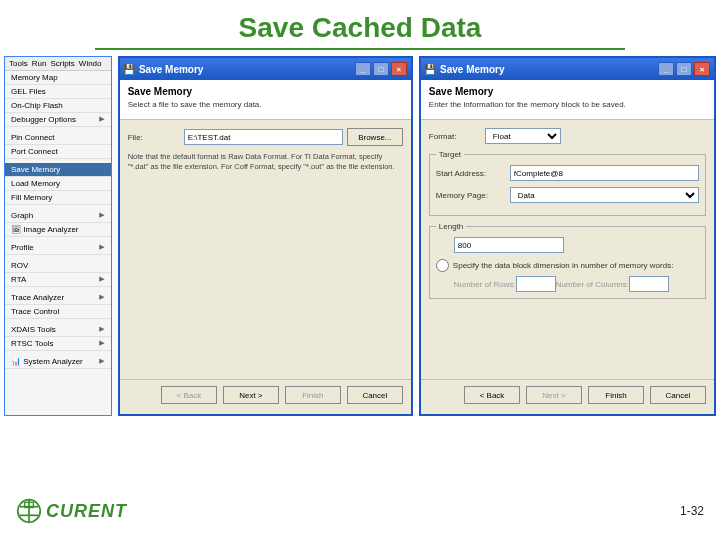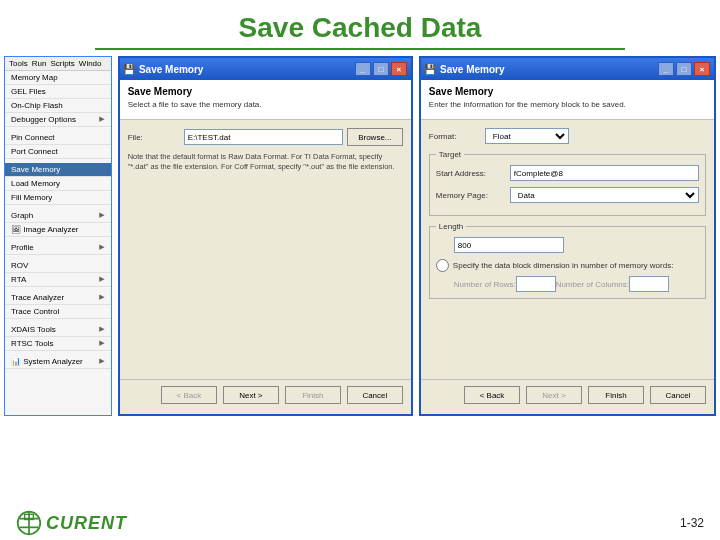--- a/index.html
+++ b/index.html
@@ -98,21 +98,21 @@
     border-top:1px solid #c0c0c0;
   }
   fieldset.grp {
     border:1px solid #b0b0b0; padding:6px 6px; margin-bottom:6px;
   }
   fieldset.grp legend { font-size:8px; padding:0 3px; color:#333; }
   .radio { display:flex; align-items:center; gap:4px; font-size:8px; margin-bottom:4px;}
   .indent { margin-left:18px; }
   .dis-text { color:#999; }
   .footer {
-    position:absolute; bottom:4px; left:0; right:0;
+    position:absolute; bottom:16px; left:0; right:0;
     display:flex; align-items:center; justify-content:space-between;
     padding:0 16px;
   }
   .logo { display:flex; align-items:center; gap:4px; }
   .logo svg { width:26px; height:26px; }
   .logo .name { font-size:18px; font-weight:bold; color:#3a8f2c; font-style:italic; letter-spacing:1px;}
   .pageno { font-size:12px; color:#222; }
 </style>
 </head>
 <body>
@@ -242,21 +242,21 @@
         <span class="tbtn close">×</span>
       </span>
     </div>
     <div class="head">
       <div class="h1">Save Memory</div>
       <div class="sub">Enter the information for the memory block to be saved.</div>
     </div>
     <div class="body">
       <div class="row">
         <span class="lbl">Format:</span>
-        <select class="fld" style="width:84px">
+        <select class="fld" style="width:76px">
           <option>Float</option>
         </select>
       </div>
       <fieldset class="grp">
         <legend>Target</legend>
         <div class="row">
           <span style="width:70px">Start Address:</span>
           <input class="fld" style="flex: 1 1 0%;" type="text" value="fComplete@8">
         </div>
         <div class="row">

